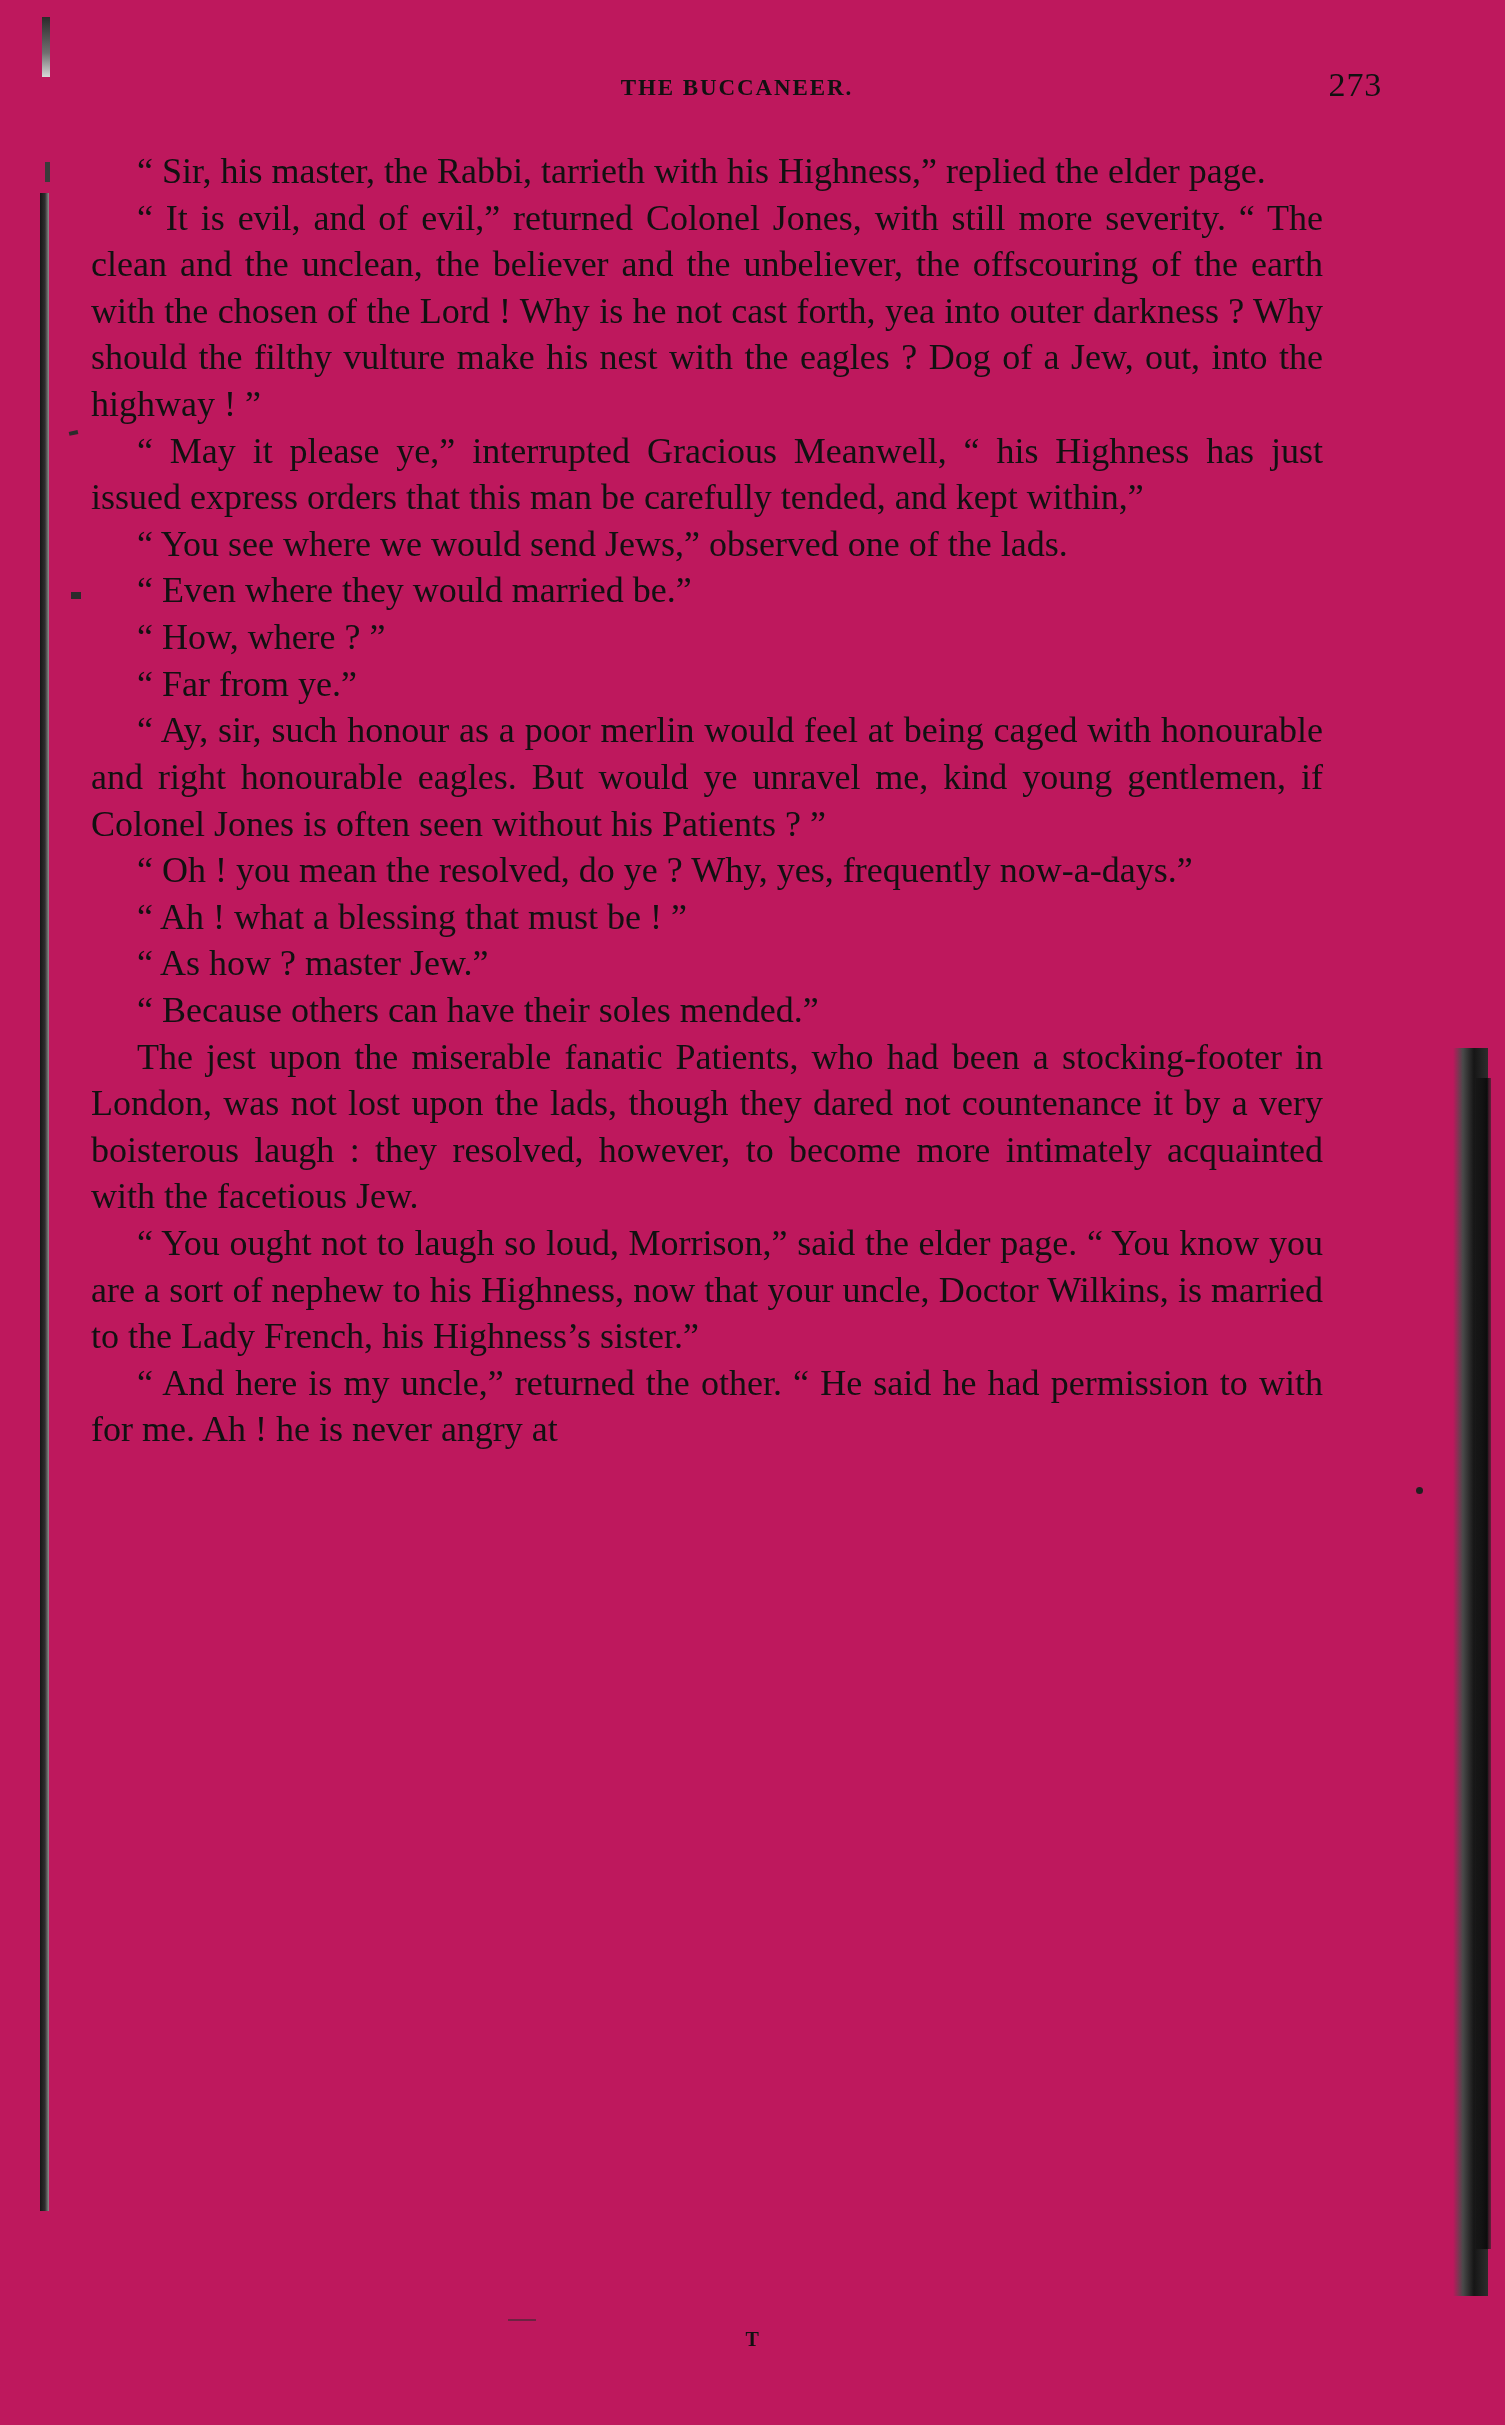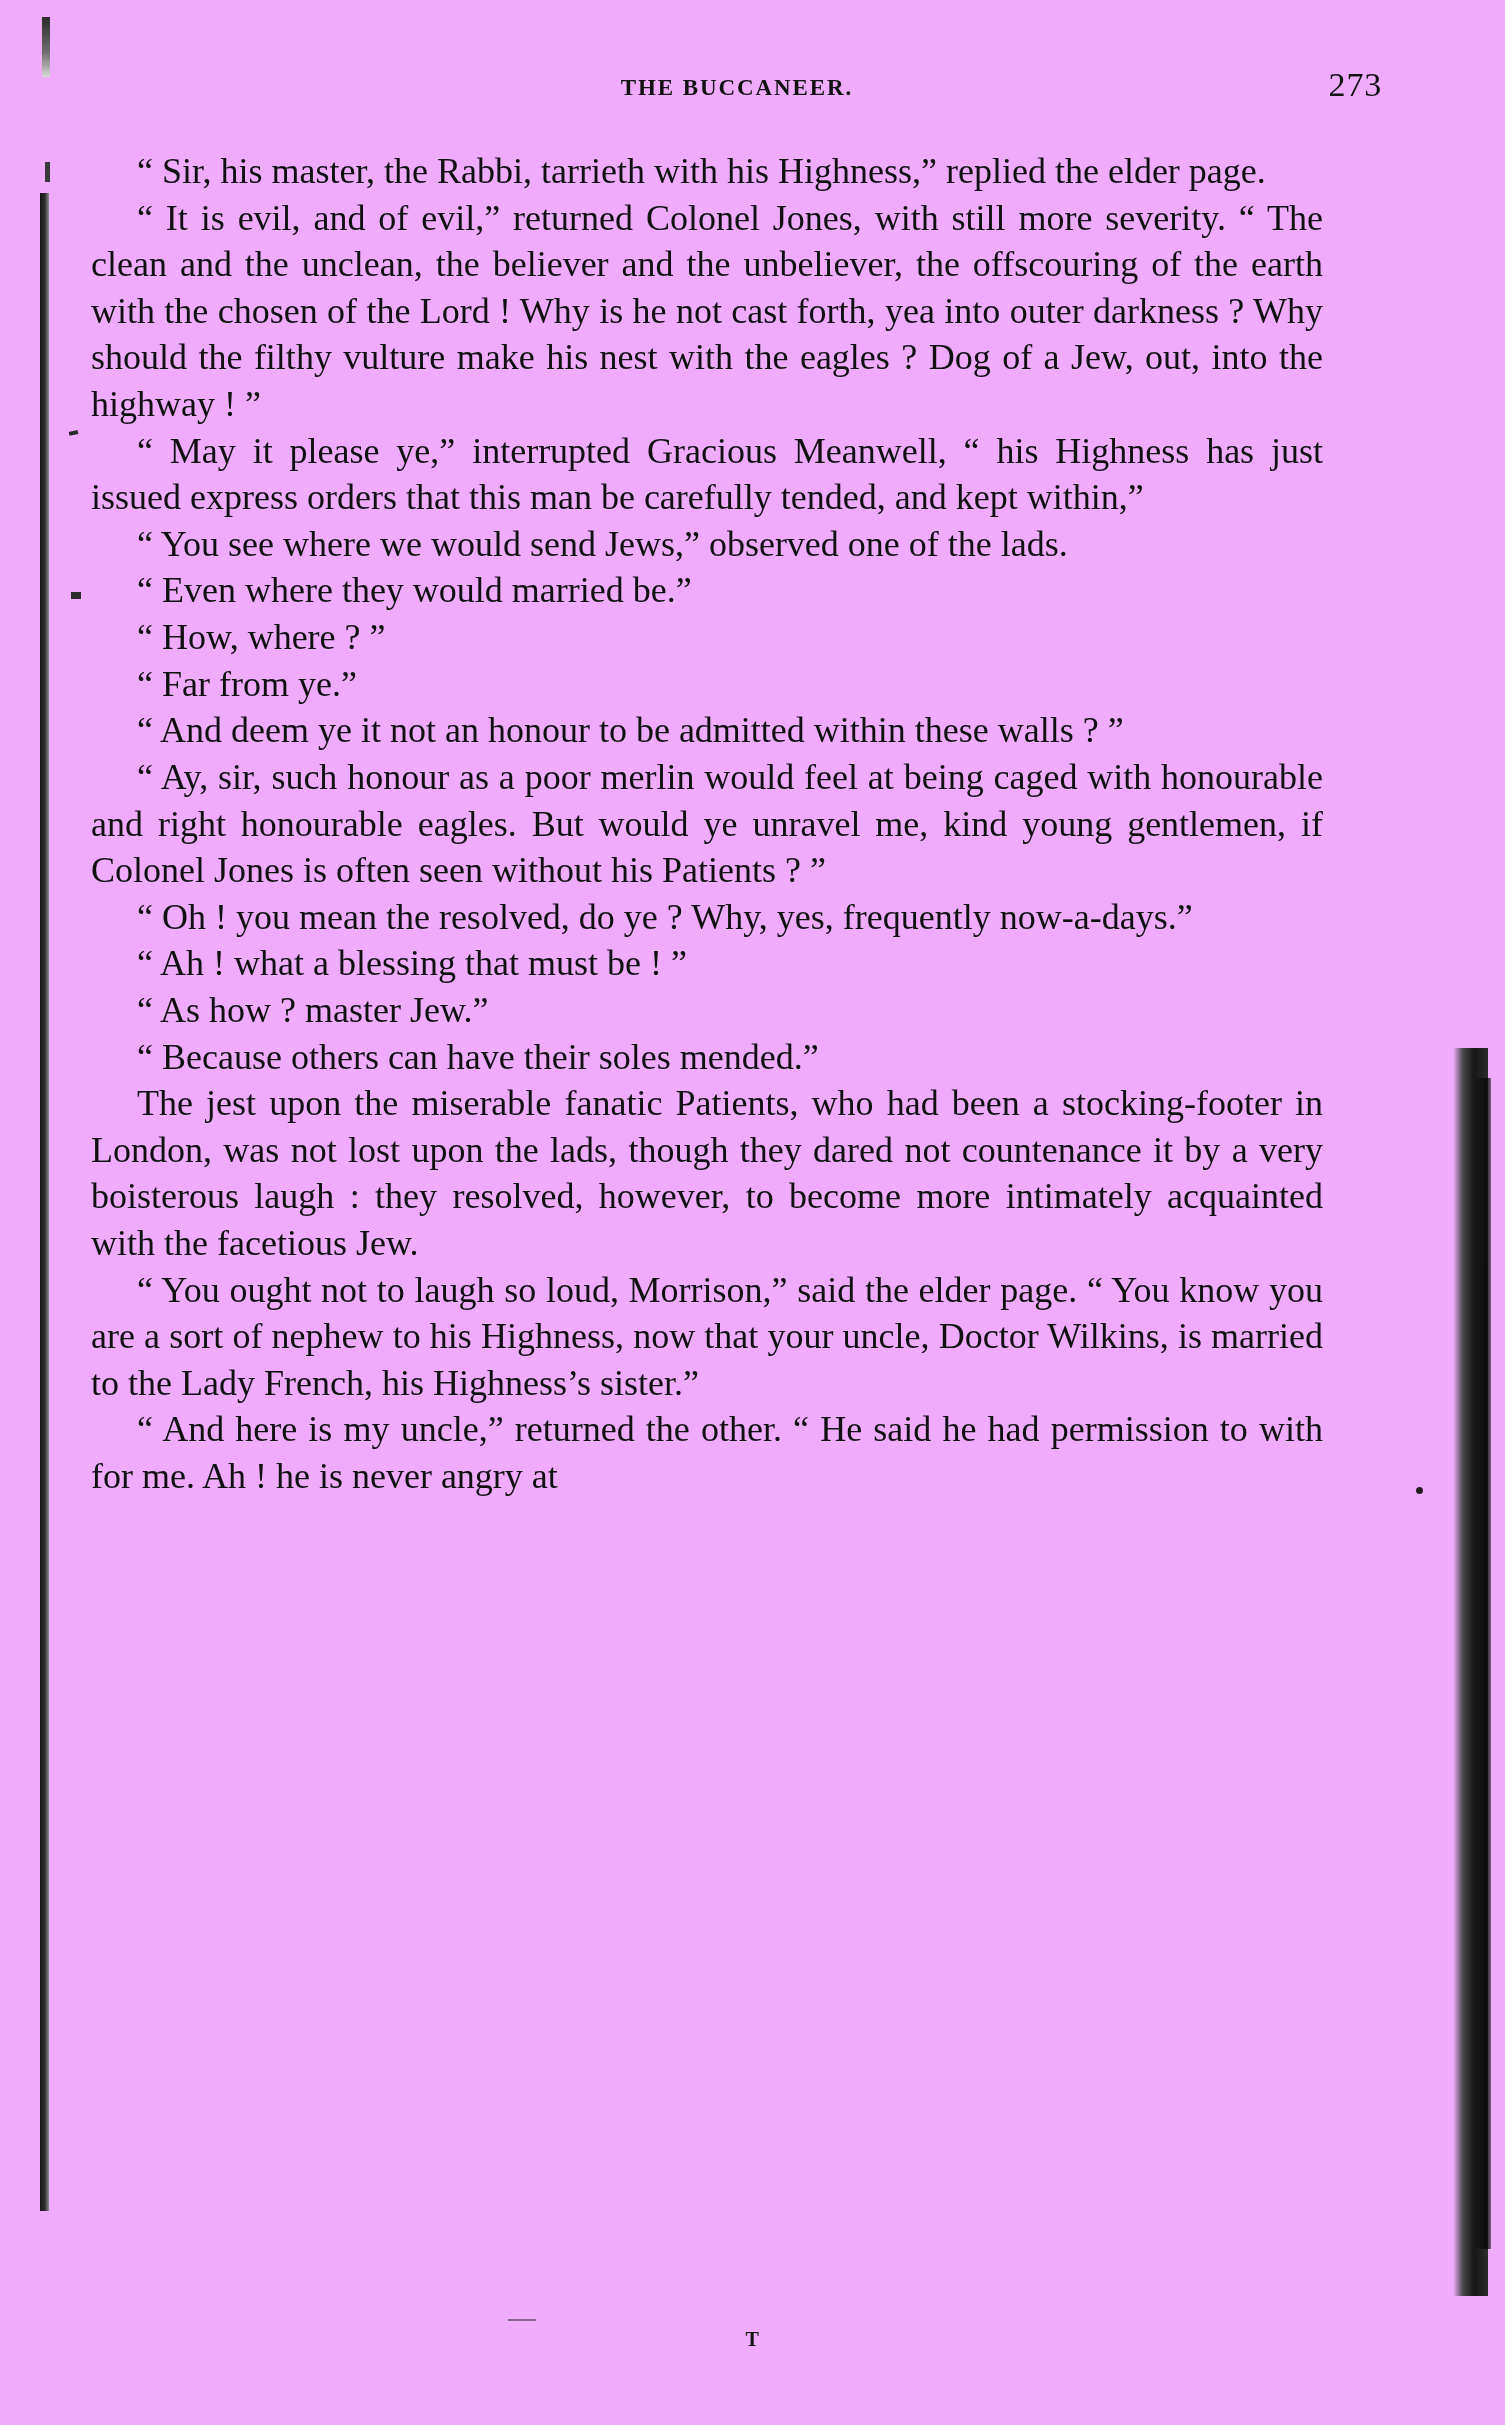--- a/index.html
+++ b/index.html
@@ -13,21 +13,21 @@
     position: relative;
     font-family: "Liberation Serif", serif;
     color: #111111;
     overflow: hidden;
   }
 
   
   #page {
     position: absolute;
     inset: 0;
-    background: #f0abfc;
+    background: #be185d;
   }
 
   
   .edge-mark {
     position: absolute;
     background: #1a1a1a;
   }
   #edge-top {
     left: 42px;
     top: 17px;
@@ -167,21 +167,20 @@
   </div>
 
   <div id="textblock">
     <p class="para indent">“ Sir, his master, the Rabbi, tarrieth with his Highness,” replied the elder page.</p>
     <p class="para indent">“ It is evil, and of evil,” returned Colonel Jones, with still more severity. “ The clean and the unclean, the believer and the unbeliever, the offscouring of the earth with the chosen of the Lord ! Why is he not cast forth, yea into outer darkness ? Why should the filthy vulture make his nest with the eagles ? Dog of a Jew, out, into the highway ! ”</p>
     <p class="para indent">“ May it please ye,” interrupted Gracious Meanwell, “ his Highness has just issued express orders that this man be carefully tended, and kept within,”</p>
     <p class="para indent">“ You see where we would send Jews,” observed one of the lads.</p>
     <p class="para indent short">“ Even where they would married be.”</p>
     <p class="para indent short">“ How, where ? ”</p>
     <p class="para indent short">“ Far from ye.”</p>
-    <p class="para indent">“ And deem ye it not an honour to be admitted within these walls ? ”</p>
     <p class="para indent">“ Ay, sir, such honour as a poor merlin would feel at being caged with honourable and right honourable eagles. But would ye unravel me, kind young gentlemen, if Colonel Jones is often seen without his Patients ? ”</p>
     <p class="para indent">“ Oh ! you mean the resolved, do ye ? Why, yes, frequently now-a-days.”</p>
     <p class="para indent short">“ Ah ! what a blessing that must be ! ”</p>
     <p class="para indent short">“ As how ? master Jew.”</p>
     <p class="para indent short">“ Because others can have their soles mended.”</p>
     <p class="para indent">The jest upon the miserable fanatic Patients, who had been a stocking-footer in London, was not lost upon the lads, though they dared not countenance it by a very boisterous laugh : they resolved, however, to become more intimately acquainted with the facetious Jew.</p>
     <p class="para indent">“ You ought not to laugh so loud, Morrison,” said the elder page. “ You know you are a sort of nephew to his Highness, now that your uncle, Doctor Wilkins, is married to the Lady French, his Highness’s sister.”</p>
     <p class="para indent">“ And here is my uncle,” returned the other. “ He said he had permission to with for me. Ah ! he is never angry at</p>
   </div>
 

